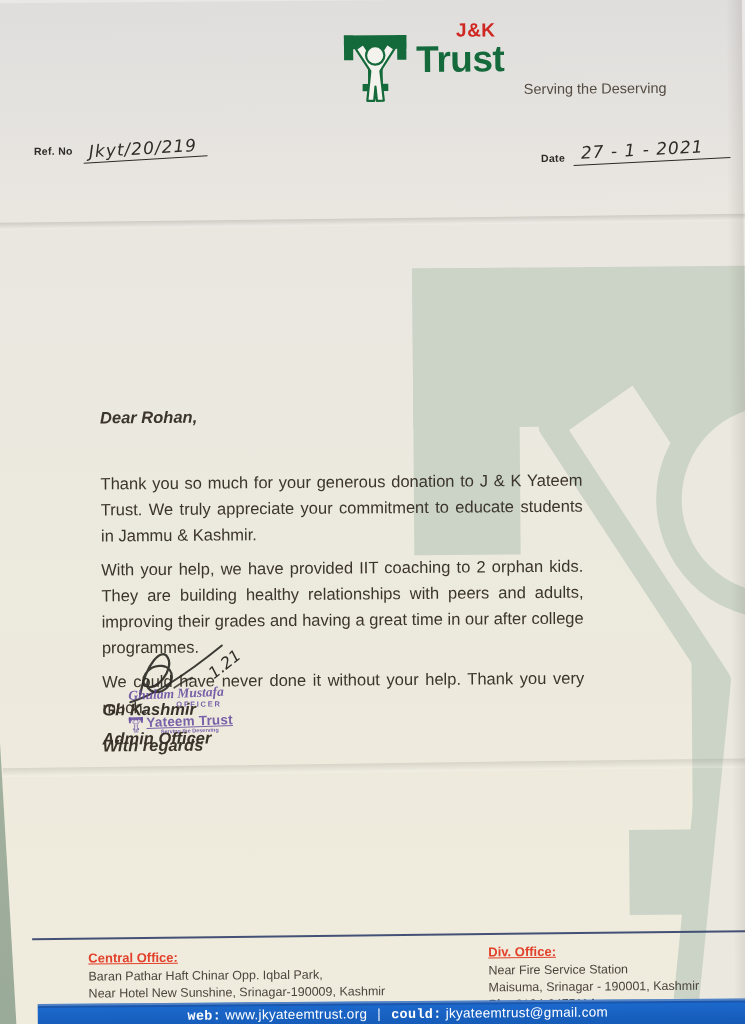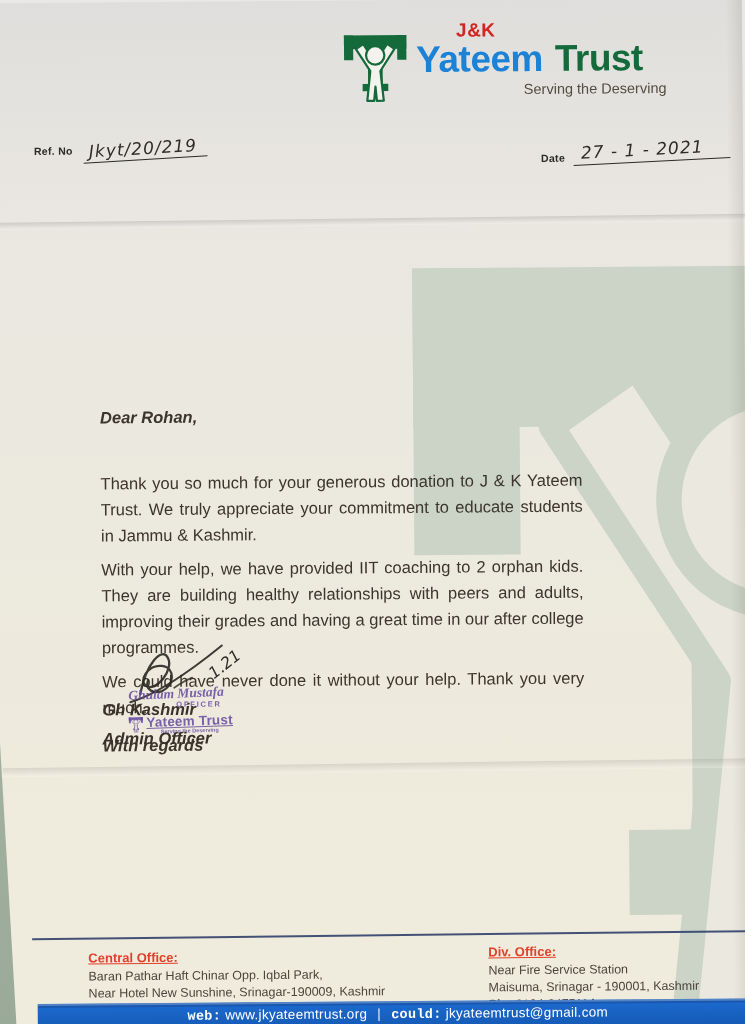--- a/index.html
+++ b/index.html
@@ -112,21 +112,20 @@
     <div class="crease c2"></div>
     <div class="shade-right"></div>
 
     <div class="logo">
       <svg class="logo-mark" viewBox="0 0 72 80" style="--bar:#156a3b;--child:#f4f2ec">
           <use href="#tlogo"></use>
         </svg>
       <div class="logo-text">
         <div class="org-prefix">J&amp;K</div>
         <div class="org-row">
-          <span class="org-a">Yateem</span>
           <span class="org-b">Trust</span>
         </div>
         <div class="tagline">Serving the Deserving</div>
       </div>
     </div>
 
     <div class="ref-row">
       <span class="ref-label">Ref. No</span>
       <span class="hand ref-value">Jkyt/20/219</span>
     </div>

